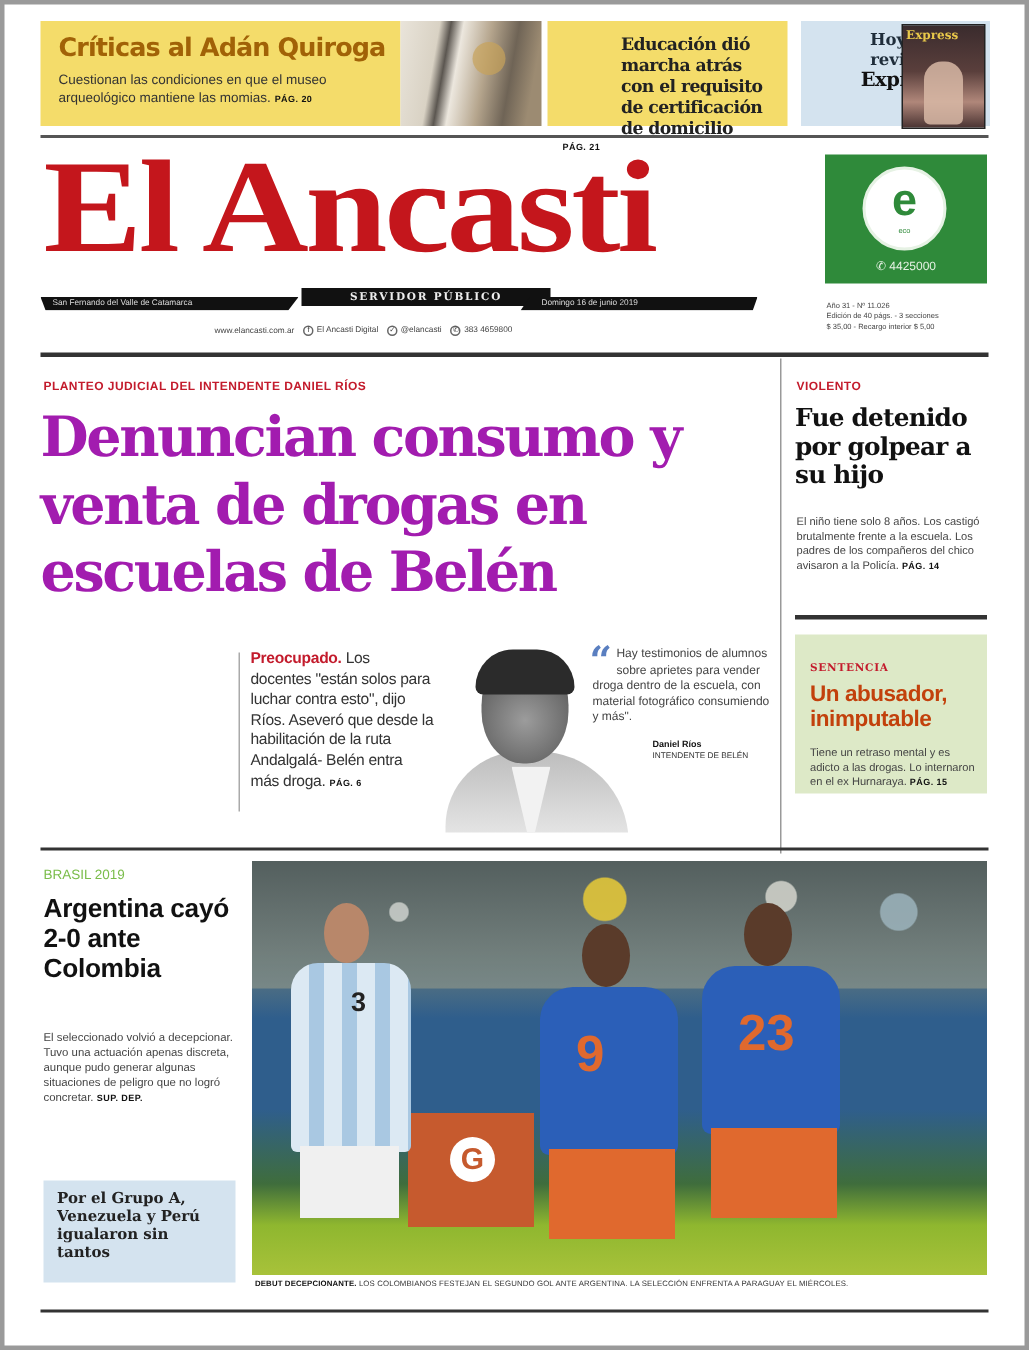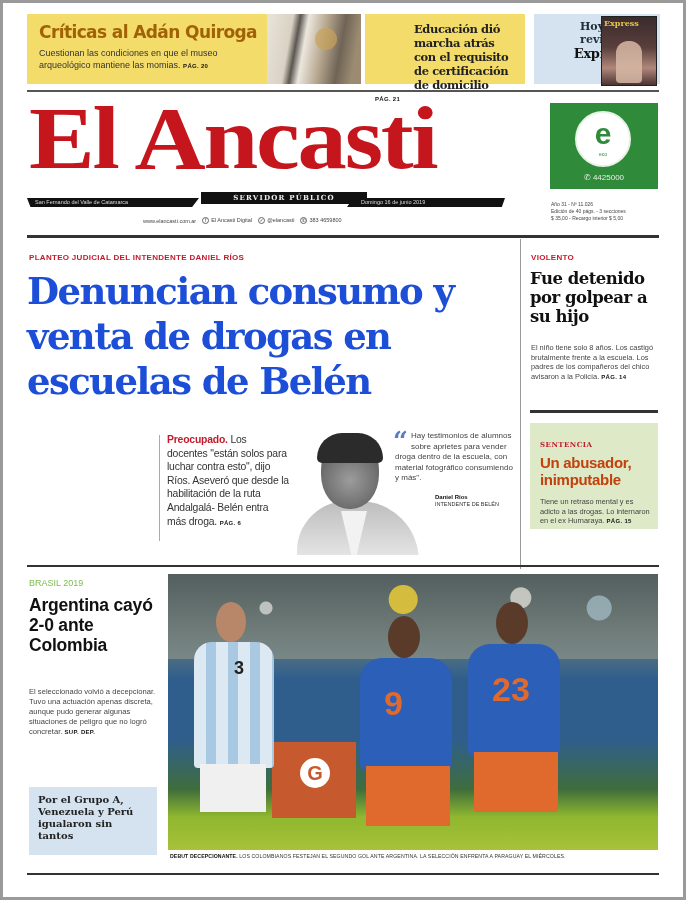--- a/index.html
+++ b/index.html
@@ -45,21 +45,21 @@
   .eco .tag { position:absolute; left:0; top: 38px; width:100%; text-align:center; font-size: 5px; color:#2f8a3a; }
   .eco .phone { position:absolute; left:0; top: 70px; width:100%; text-align:center; font-size: 8px; color:#e6f2e4; }
   .edinfo { position:absolute; left: 548px; top: 198px; width: 110px; font-size: 5px; line-height: 7px; color:#444; }
 
   .rule-mid { position:absolute; left: 24px; top: 232px; width: 632px; height: 3px; background:#333; }
   .vrule { position:absolute; left: 517px; top: 236px; width: 1px; height: 330px; background:#999; }
 
   
   .kicker { position:absolute; font-weight:bold; font-size: 8px; letter-spacing: 0.3px; color:#c31b2c; }
   .k-main { left: 26px; top: 250px; }
-  .headline { position:absolute; left: 24px; top: 266px; width: 490px; font-family: "DejaVu Serif", serif; font-weight: bold; font-size: 37px; line-height: 45px; letter-spacing: -1.6px; color:#1d4ed8; }
+  .headline { position:absolute; left: 24px; top: 266px; width: 490px; font-family: "DejaVu Serif", serif; font-weight: bold; font-size: 37px; line-height: 45px; letter-spacing: -1.6px; color:#a21caf; }
   .col { position:absolute; font-size: 10.4px; line-height: 13.6px; color:#333; letter-spacing: -0.2px; }
   .col .lead { color:#c31b2c; font-weight: bold; }
   .col-a { left: 26px; top: 430px; width: 124px; }
   .col-b { left: 164px; top: 430px; width: 122px; }
   .col-sep { position:absolute; left: 156px; top: 432px; width: 1px; height: 106px; background:#aaa; }
   .portrait { position:absolute; left: 292px; top: 428px; width: 130px; height: 124px; overflow:hidden; }
   .portrait .suit { position:absolute; left: 2px; top: 70px; width: 122px; height: 60px; border-radius: 50px 60px 0 0; background: linear-gradient(180deg,#bdbdbd,#e8e8e8); }
   .portrait .head { position:absolute; left: 26px; top: 6px; width: 58px; height: 72px; border-radius: 46% 46% 48% 48%; background: radial-gradient(circle at 50% 60%, #9c9c9c 0%, #6d6d6d 55%, #3f3f3f 100%); }
   .portrait .hair { position:absolute; left: 22px; top: 2px; width: 66px; height: 30px; border-radius: 30px 30px 6px 6px; background:#2b2b2b; }
   .portrait .collar { position:absolute; left: 46px; top: 80px; width: 26px; height: 44px; background:#f2f2f2; clip-path: polygon(0 0,100% 0,60% 100%,40% 100%); }

